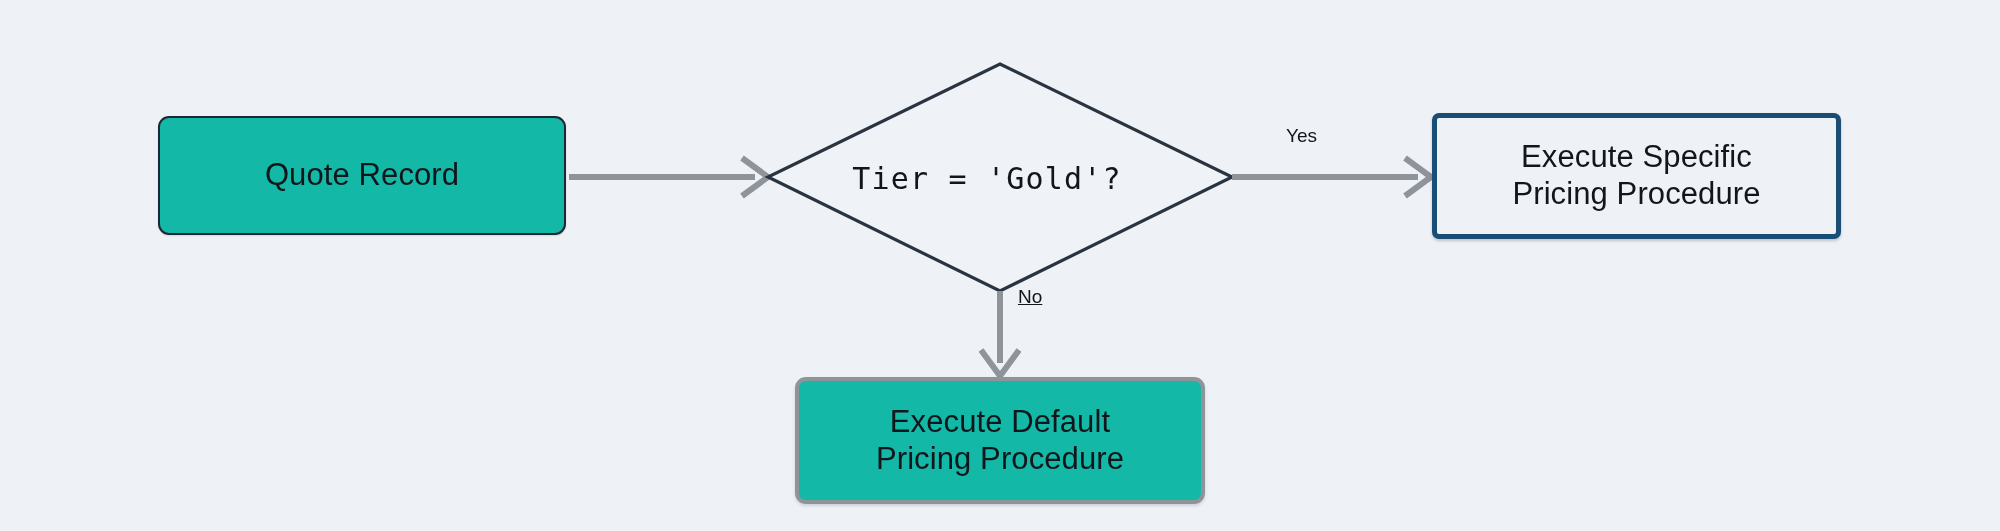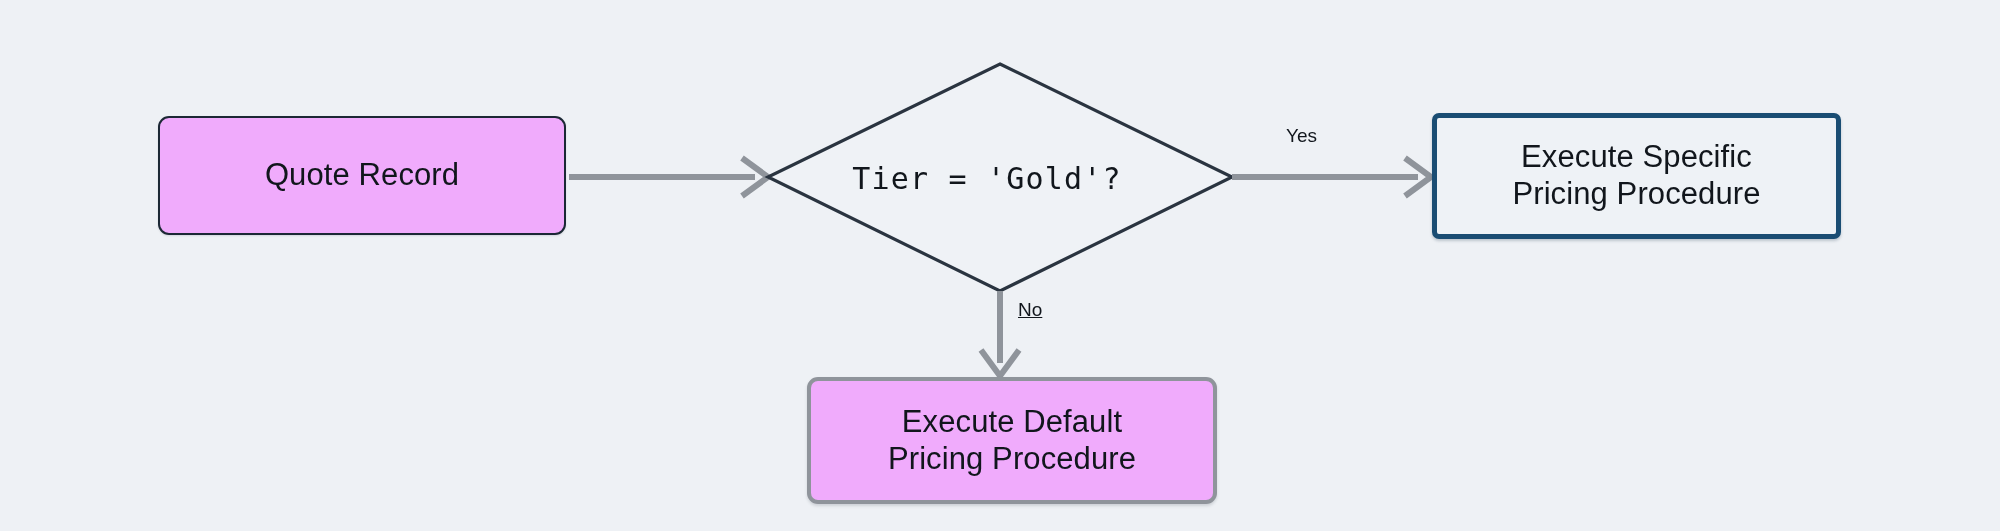--- a/index.html
+++ b/index.html
@@ -29,21 +29,21 @@
     height: 531px;
   }
   
   .node {
     position: absolute;
     box-sizing: border-box;
     display: flex;
     align-items: center;
     justify-content: center;
     text-align: center;
-    background: #f0abfc;
+    background: #14b8a6;
   }
   .node-label {
     line-height: 1.18;
     color: #11161c;
     letter-spacing: 0.1px;
     white-space: pre-line;
   }
 
   
   #node-quote-record {
@@ -95,37 +95,36 @@
 
   
   #node-default {
     left: 795px;
     top: 377px;
     width: 410px;
     height: 127px;
     border: 4px solid #8f949b;
     border-radius: 11px;
     box-shadow: 0 2px 3px rgba(90,98,110,0.22);
-    margin-left: 12px;
   }
   #node-default .node-label {
     font-size: 31px;
     font-weight: 400;
   }
 
   
   .edge-label {
     position: absolute;
     color: #11161c;
     font-size: 19px;
     font-family: "Liberation Sans", sans-serif;
     white-space: nowrap;
   }
   #label-yes { left: 1286px; top: 125px; }
-  #label-no  { left: 1018px; top: 299px; text-decoration: underline; }
+  #label-no  { left: 1018px; top: 286px; text-decoration: underline; }
 </style>
 </head>
 <body>
 
 <div id="canvas">
 
   <svg id="edges" viewBox="0 0 2000 531" width="2000" height="531" xmlns="http://www.w3.org/2000/svg">
 
     <g>
       <line x1="569" y1="177" x2="755" y2="177" stroke="#8f949b" stroke-width="6" stroke-linecap="butt"></line>

